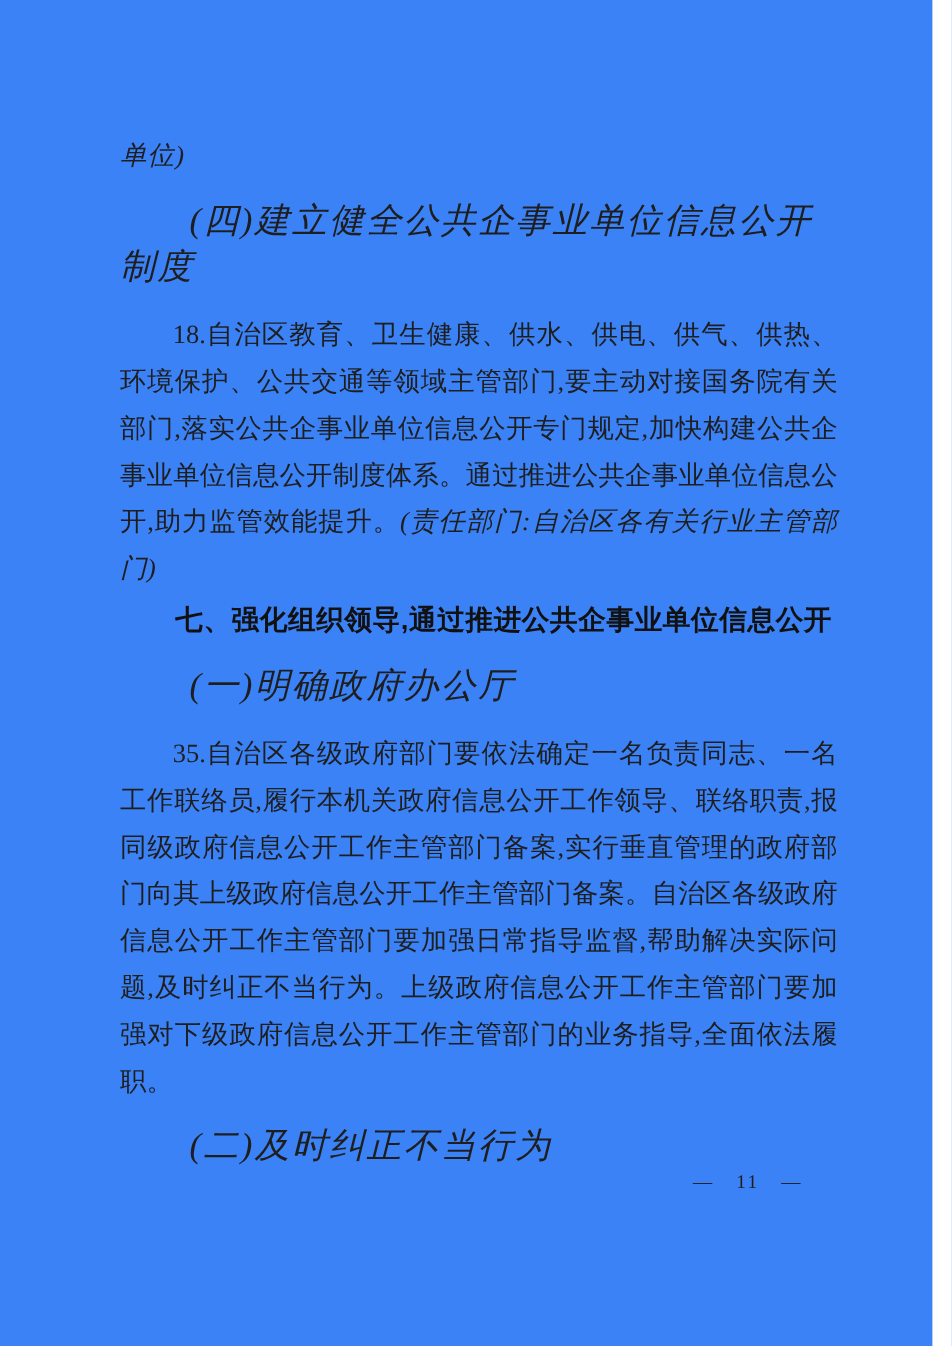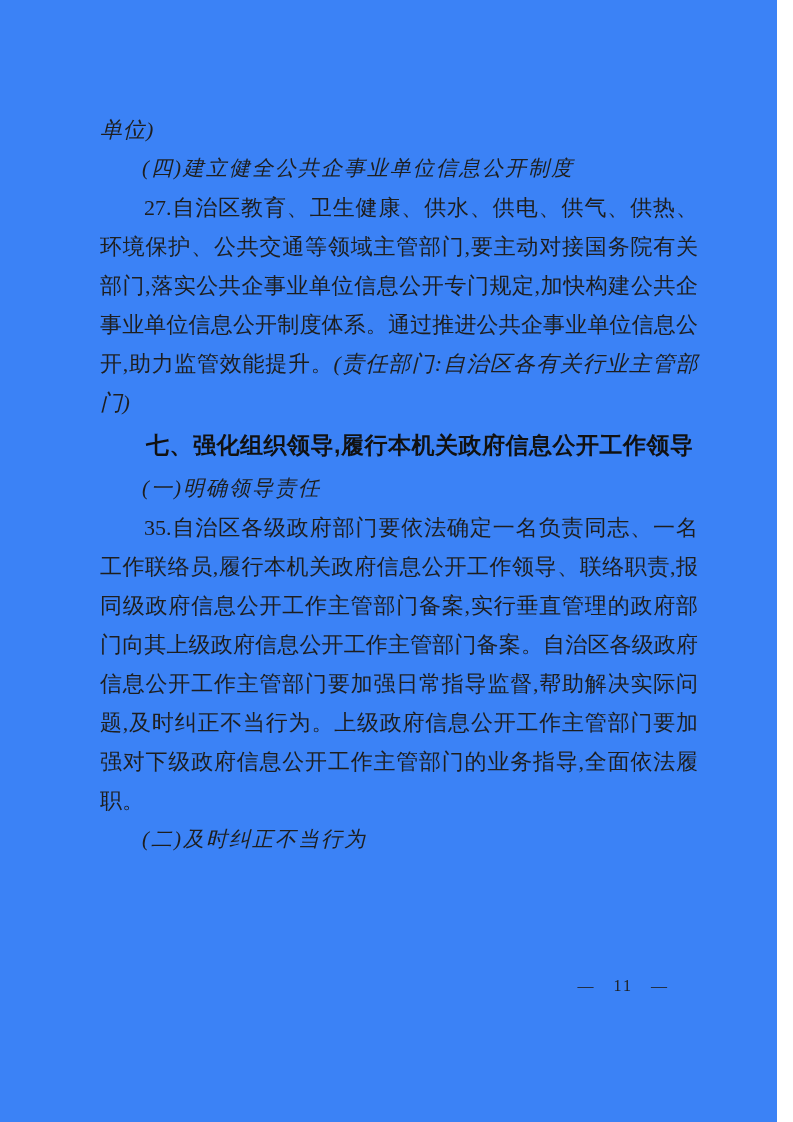--- a/index.html
+++ b/index.html
@@ -23,23 +23,23 @@
     width: 598px;
   }
   .cont-line {
     font-size: 22px;
     line-height: 39px;
     margin: 0;
     font-style: italic;      
     letter-spacing: 1px;
   }
   .sub {
-    font-size: 21px;
+    font-size: 29px;
     line-height: 39px;
-    margin: 0 0;
+    margin: 16px 0;
     text-indent: 2em;
     font-style: italic;      
     letter-spacing: 2px;
   }
   .heading {
     font-family: "Liberation Sans", "DejaVu Sans", sans-serif;
     font-weight: 700;
     font-size: 23px;
     line-height: 41px;
     margin: 3px 0;
@@ -73,25 +73,25 @@
 </head>
 <body>
 
 <div class="page">
   <div class="content">
 
     <p class="cont-line">单位)</p>
 
     <p class="sub">(四)建立健全公共企事业单位信息公开制度</p>
 
-    <p class="para"><span>27.自治区教育、卫生健康、供水、供电、供气、供热、环境保护、公共交通等领域主管部门,要主动对接国务院有关部门,落实公共企事业单位信息公开专门规定,加快构建公共企事业单位信息公开制度体系。通过推进公共企事业单位信息公开,助力监管效能提升。</span><span class="note">(责任部门:自治区各有关行业主管部门)</span></p>
+    <p class="para"><span>18.自治区教育、卫生健康、供水、供电、供气、供热、环境保护、公共交通等领域主管部门,要主动对接国务院有关部门,落实公共企事业单位信息公开专门规定,加快构建公共企事业单位信息公开制度体系。通过推进公共企事业单位信息公开,助力监管效能提升。</span><span class="note">(责任部门:自治区各有关行业主管部门)</span></p>
 
-    <p class="heading">七、强化组织领导,履行本机关政府信息公开工作领导</p>
+    <p class="heading">七、强化组织领导,通过推进公共企事业单位信息公开</p>
 
-    <p class="sub">(一)明确领导责任</p>
+    <p class="sub">(一)明确政府办公厅</p>
 
     <p class="para">35.自治区各级政府部门要依法确定一名负责同志、一名工作联络员,履行本机关政府信息公开工作领导、联络职责,报同级政府信息公开工作主管部门备案,实行垂直管理的政府部门向其上级政府信息公开工作主管部门备案。自治区各级政府信息公开工作主管部门要加强日常指导监督,帮助解决实际问题,及时纠正不当行为。上级政府信息公开工作主管部门要加强对下级政府信息公开工作主管部门的业务指导,全面依法履职。</p>
 
     <p class="sub">(二)及时纠正不当行为</p>
 
 
   </div>
 
   <div class="page-number">— 11 —</div>
 </div>

